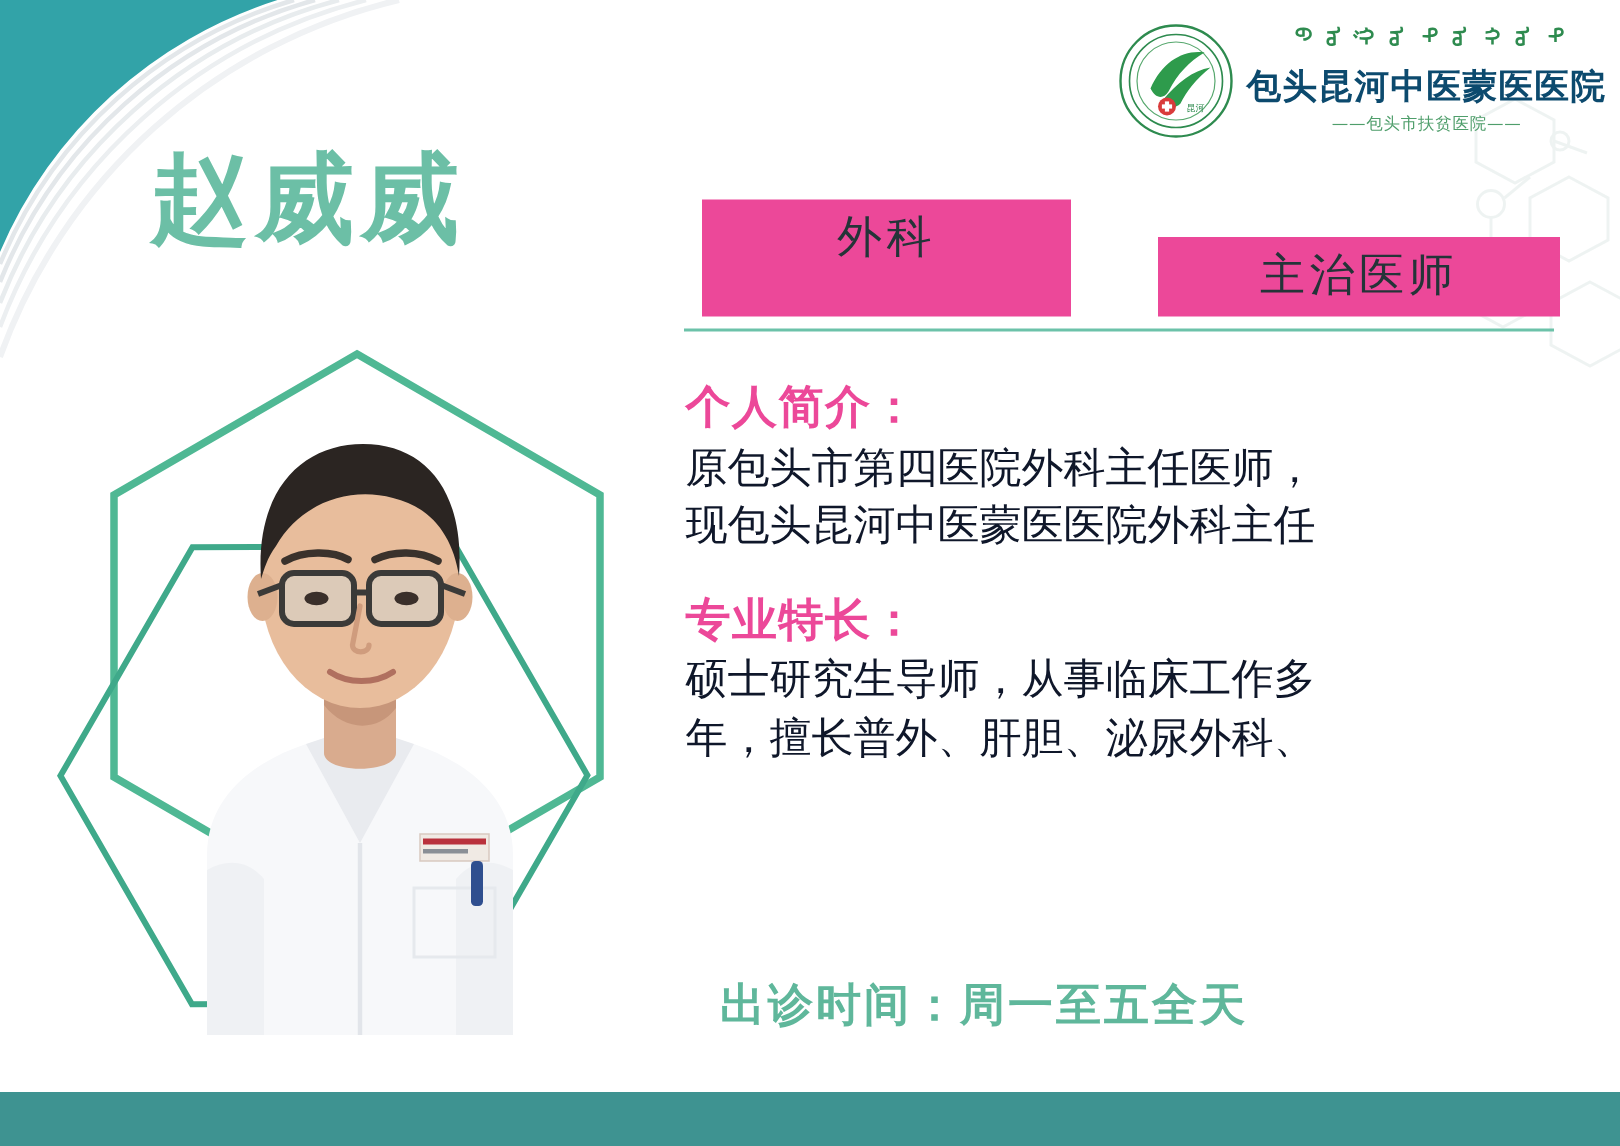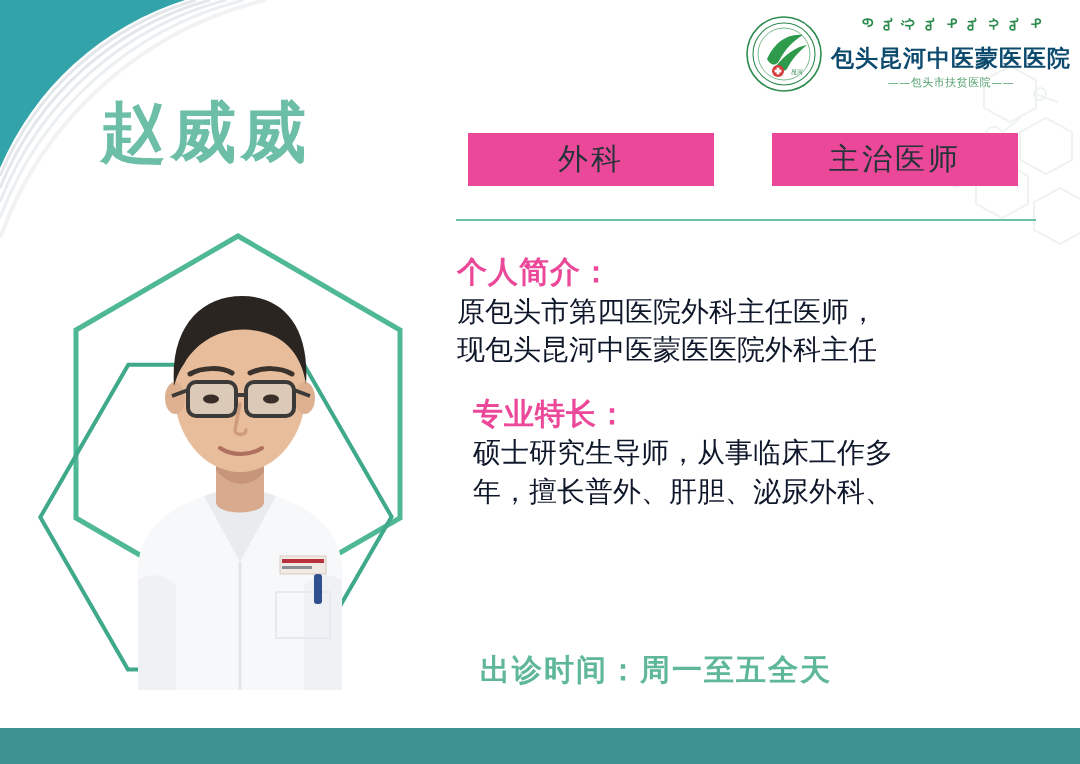--- a/index.html
+++ b/index.html
@@ -95,21 +95,21 @@
   }
   .badge {
     background:#ec4899;
     color:#243438;
     font-size:30px; font-weight:normal;
     padding:9px 0;
     width:246px; text-align:center;
     letter-spacing:3px;
     line-height:1.15;
   }
-  .badge.narrow { width:246px; }
+  .badge.narrow { width:268px;margin-top:25px; }
 
   
   .divider {
     position:absolute; left:456px; top:219px;
     width:580px; height:2px;
     background:#6cc2a9;
   }
 
   
   .info {
@@ -120,21 +120,21 @@
   .info-heading {
     font-size:30px; font-weight:bold;
     color:#ec4899; line-height:1.35;
     letter-spacing:1px;
   }
   .info-line {
     font-size:28px; line-height:1.38;
     color:#0f172a; letter-spacing:0px;
     white-space:nowrap;
   }
-  .info-block + .info-block { margin-top:24px;margin-left:16px; }
+  .info-block + .info-block { margin-top:24px; }
 
   .schedule {
     position:absolute; left:480px; top:634px;
     font-size:30px; font-weight:bold;
     color:#5fb79b; letter-spacing:2px;
     white-space:nowrap;
     margin-top:16px;
   }
 </style>
 </head>

